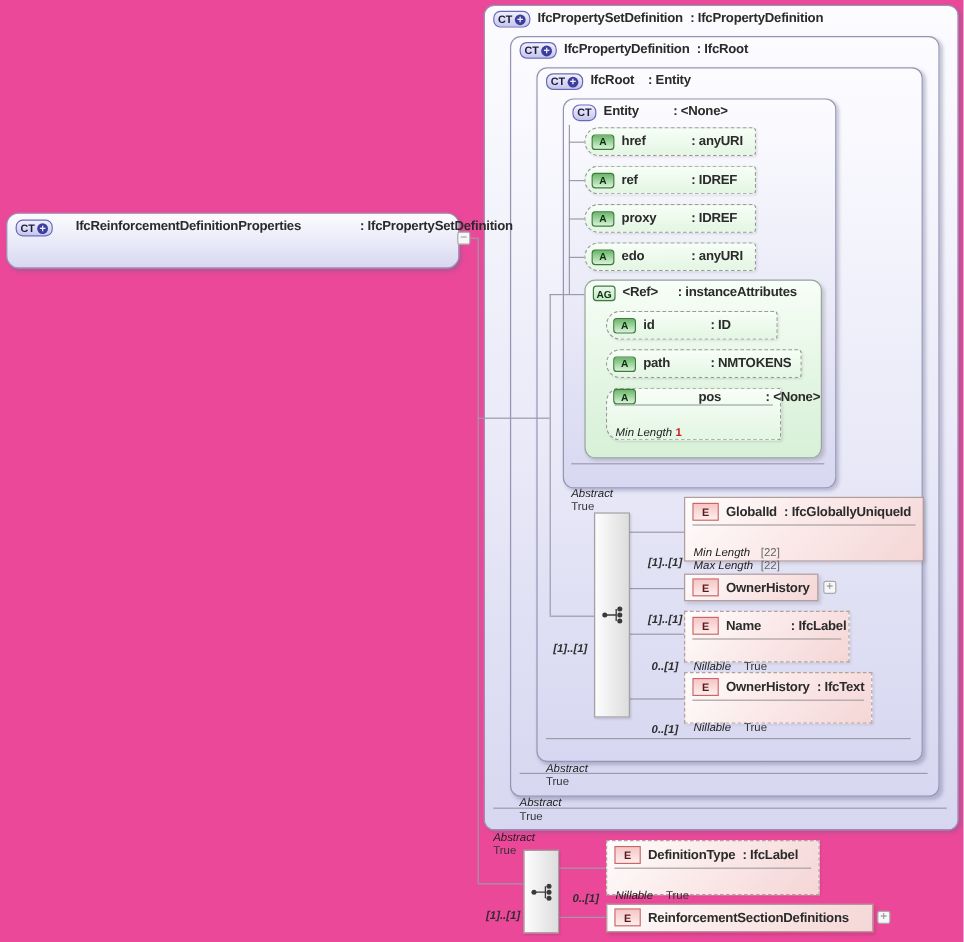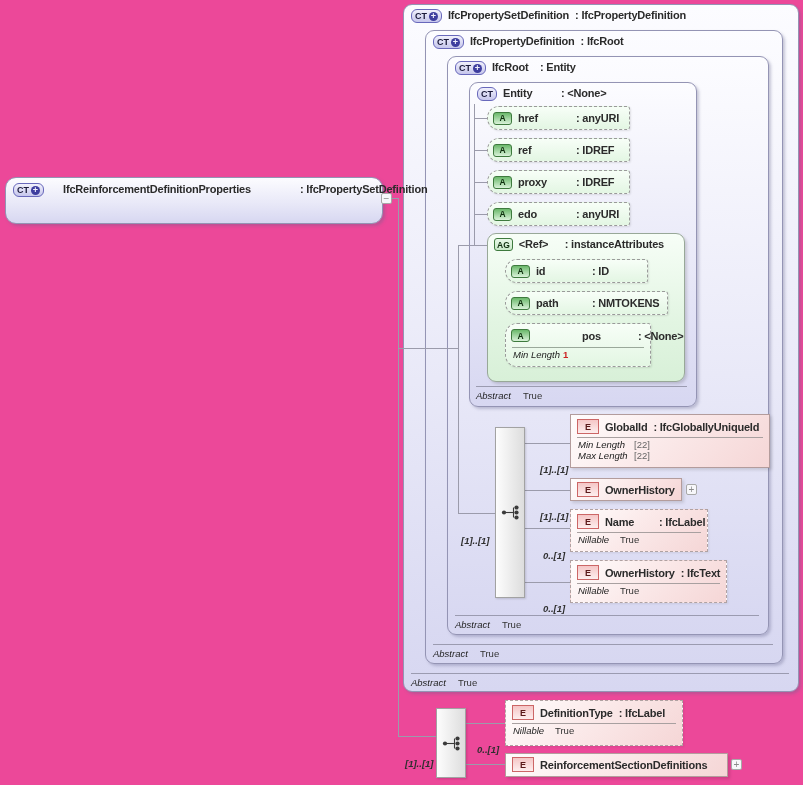--- a/index.html
+++ b/index.html
@@ -53,31 +53,31 @@
         box-shadow:2px 2px 3px rgba(0,0,0,.13);
         font-size:11px;font-weight:bold;color:#2b2b2b;letter-spacing:-0.2px;}
   .ebox.dashed{border:1px dashed #b0a2a2;box-shadow:1px 1px 2px rgba(0,0,0,.08);}
   .ehead{display:flex;align-items:center;gap:6px;padding:4px 6px 3px 6px;}
   .icon-e{width:20px;height:13px;flex:none;border:1px solid #cc6666;
           background:linear-gradient(#f5c6c6,#fdeeee);
           display:flex;align-items:center;justify-content:center;
           font-size:9px;font-weight:bold;color:#5a1a1a;letter-spacing:0;}
 
   
-  .facets{border-top:1px solid #a8a0a0;margin:0 6px;padding:2px 0 1px 1px;
+  .facets{border-top:1px solid #a8a0a0;margin:0 6px;padding:18px 0 1px 1px;
           font-size:9.5px;font-weight:normal;color:#333;letter-spacing:0;}
   .frow{display:flex;line-height:10.5px;}
   .flabel{font-style:italic;min-width:56px;color:#222;}
   .fvalue{color:#666;}
   .fvalue.dark{color:#333;}
   .fvalue.red{color:#cc2222;font-weight:bold;}
 
   
-  .tfacet{position:absolute;border-top:1px solid #9b9bb0;padding-top:3px;display:flex;
-          font-size:9.5px;color:#222;}
+  .tfacet{position:absolute;border-top:1px solid #9b9bb0;padding-top:19px;display:flex;
+          font-size:9.5px;color:#222;flex-direction:column;}
   .tfacet .flabel{min-width:47px;}
 
   
   .seqbar{position:absolute;width:30px;box-sizing:border-box;border:1px solid #a2a2a2;
           background:linear-gradient(90deg,#fdfdfd,#dddddd);
           box-shadow:1px 1px 2px rgba(0,0,0,.15);
           display:flex;align-items:center;justify-content:center;}
 
   
   .card{position:absolute;font-size:9.5px;font-style:italic;font-weight:bold;

